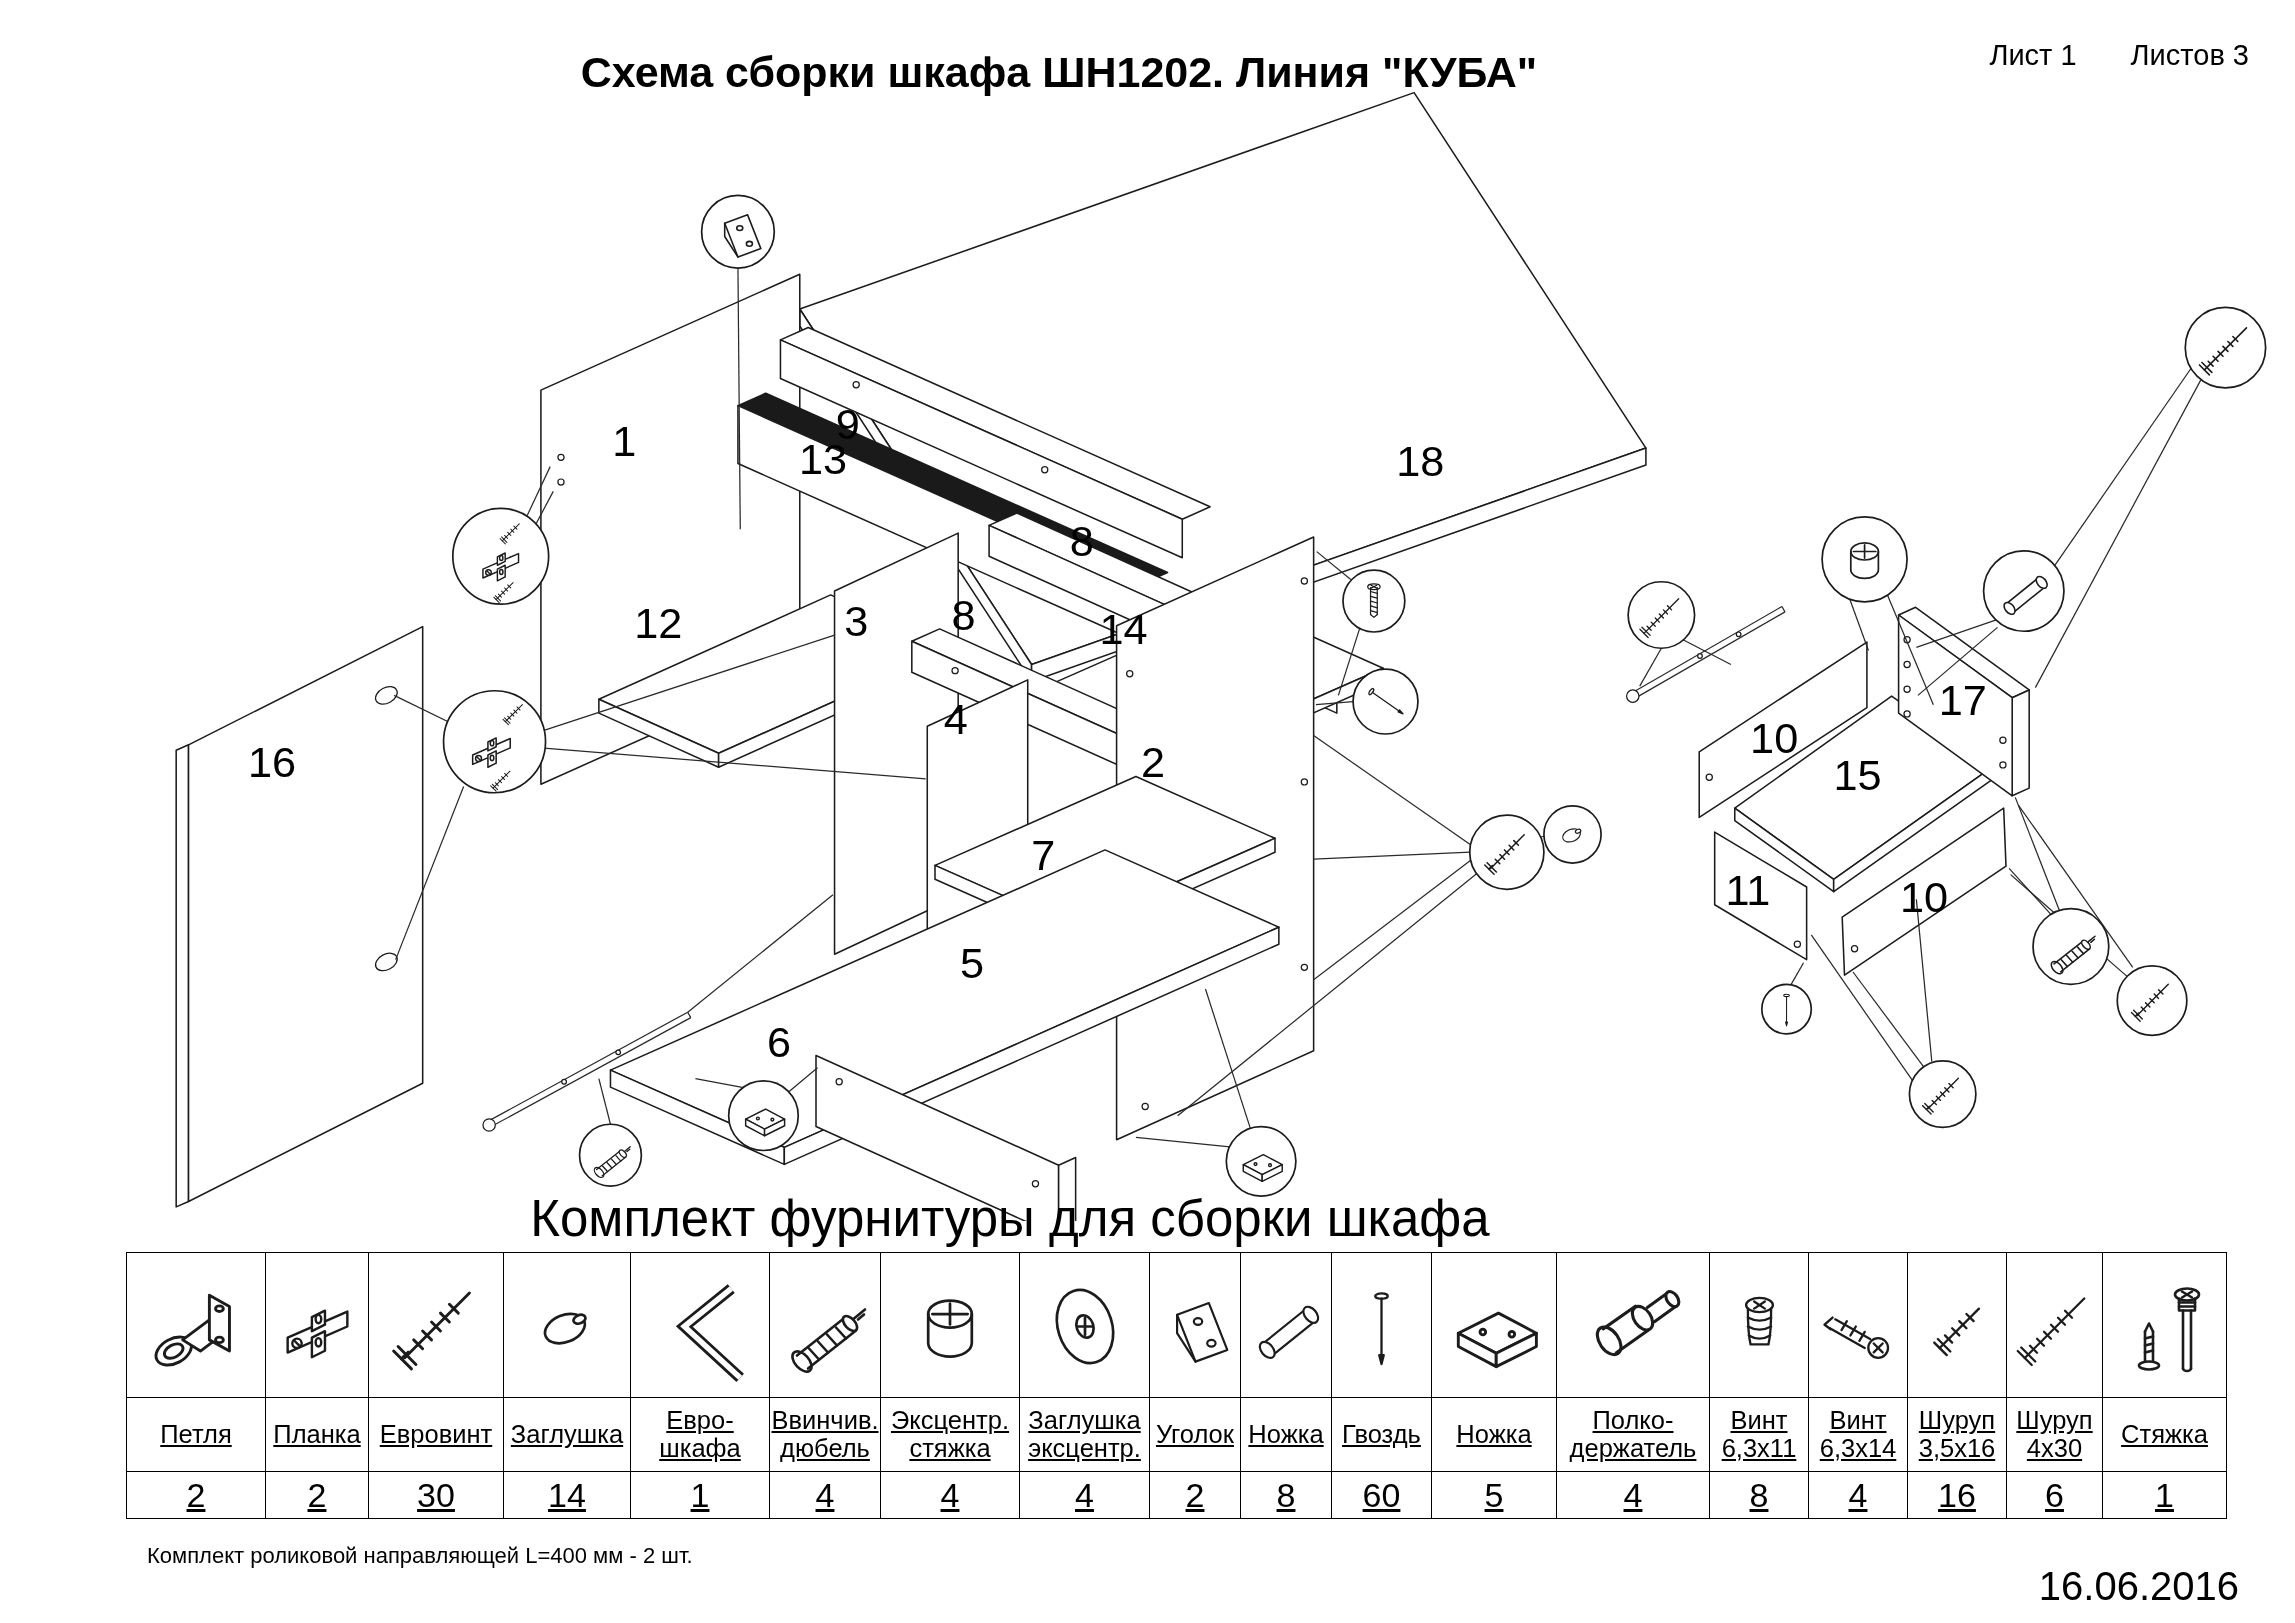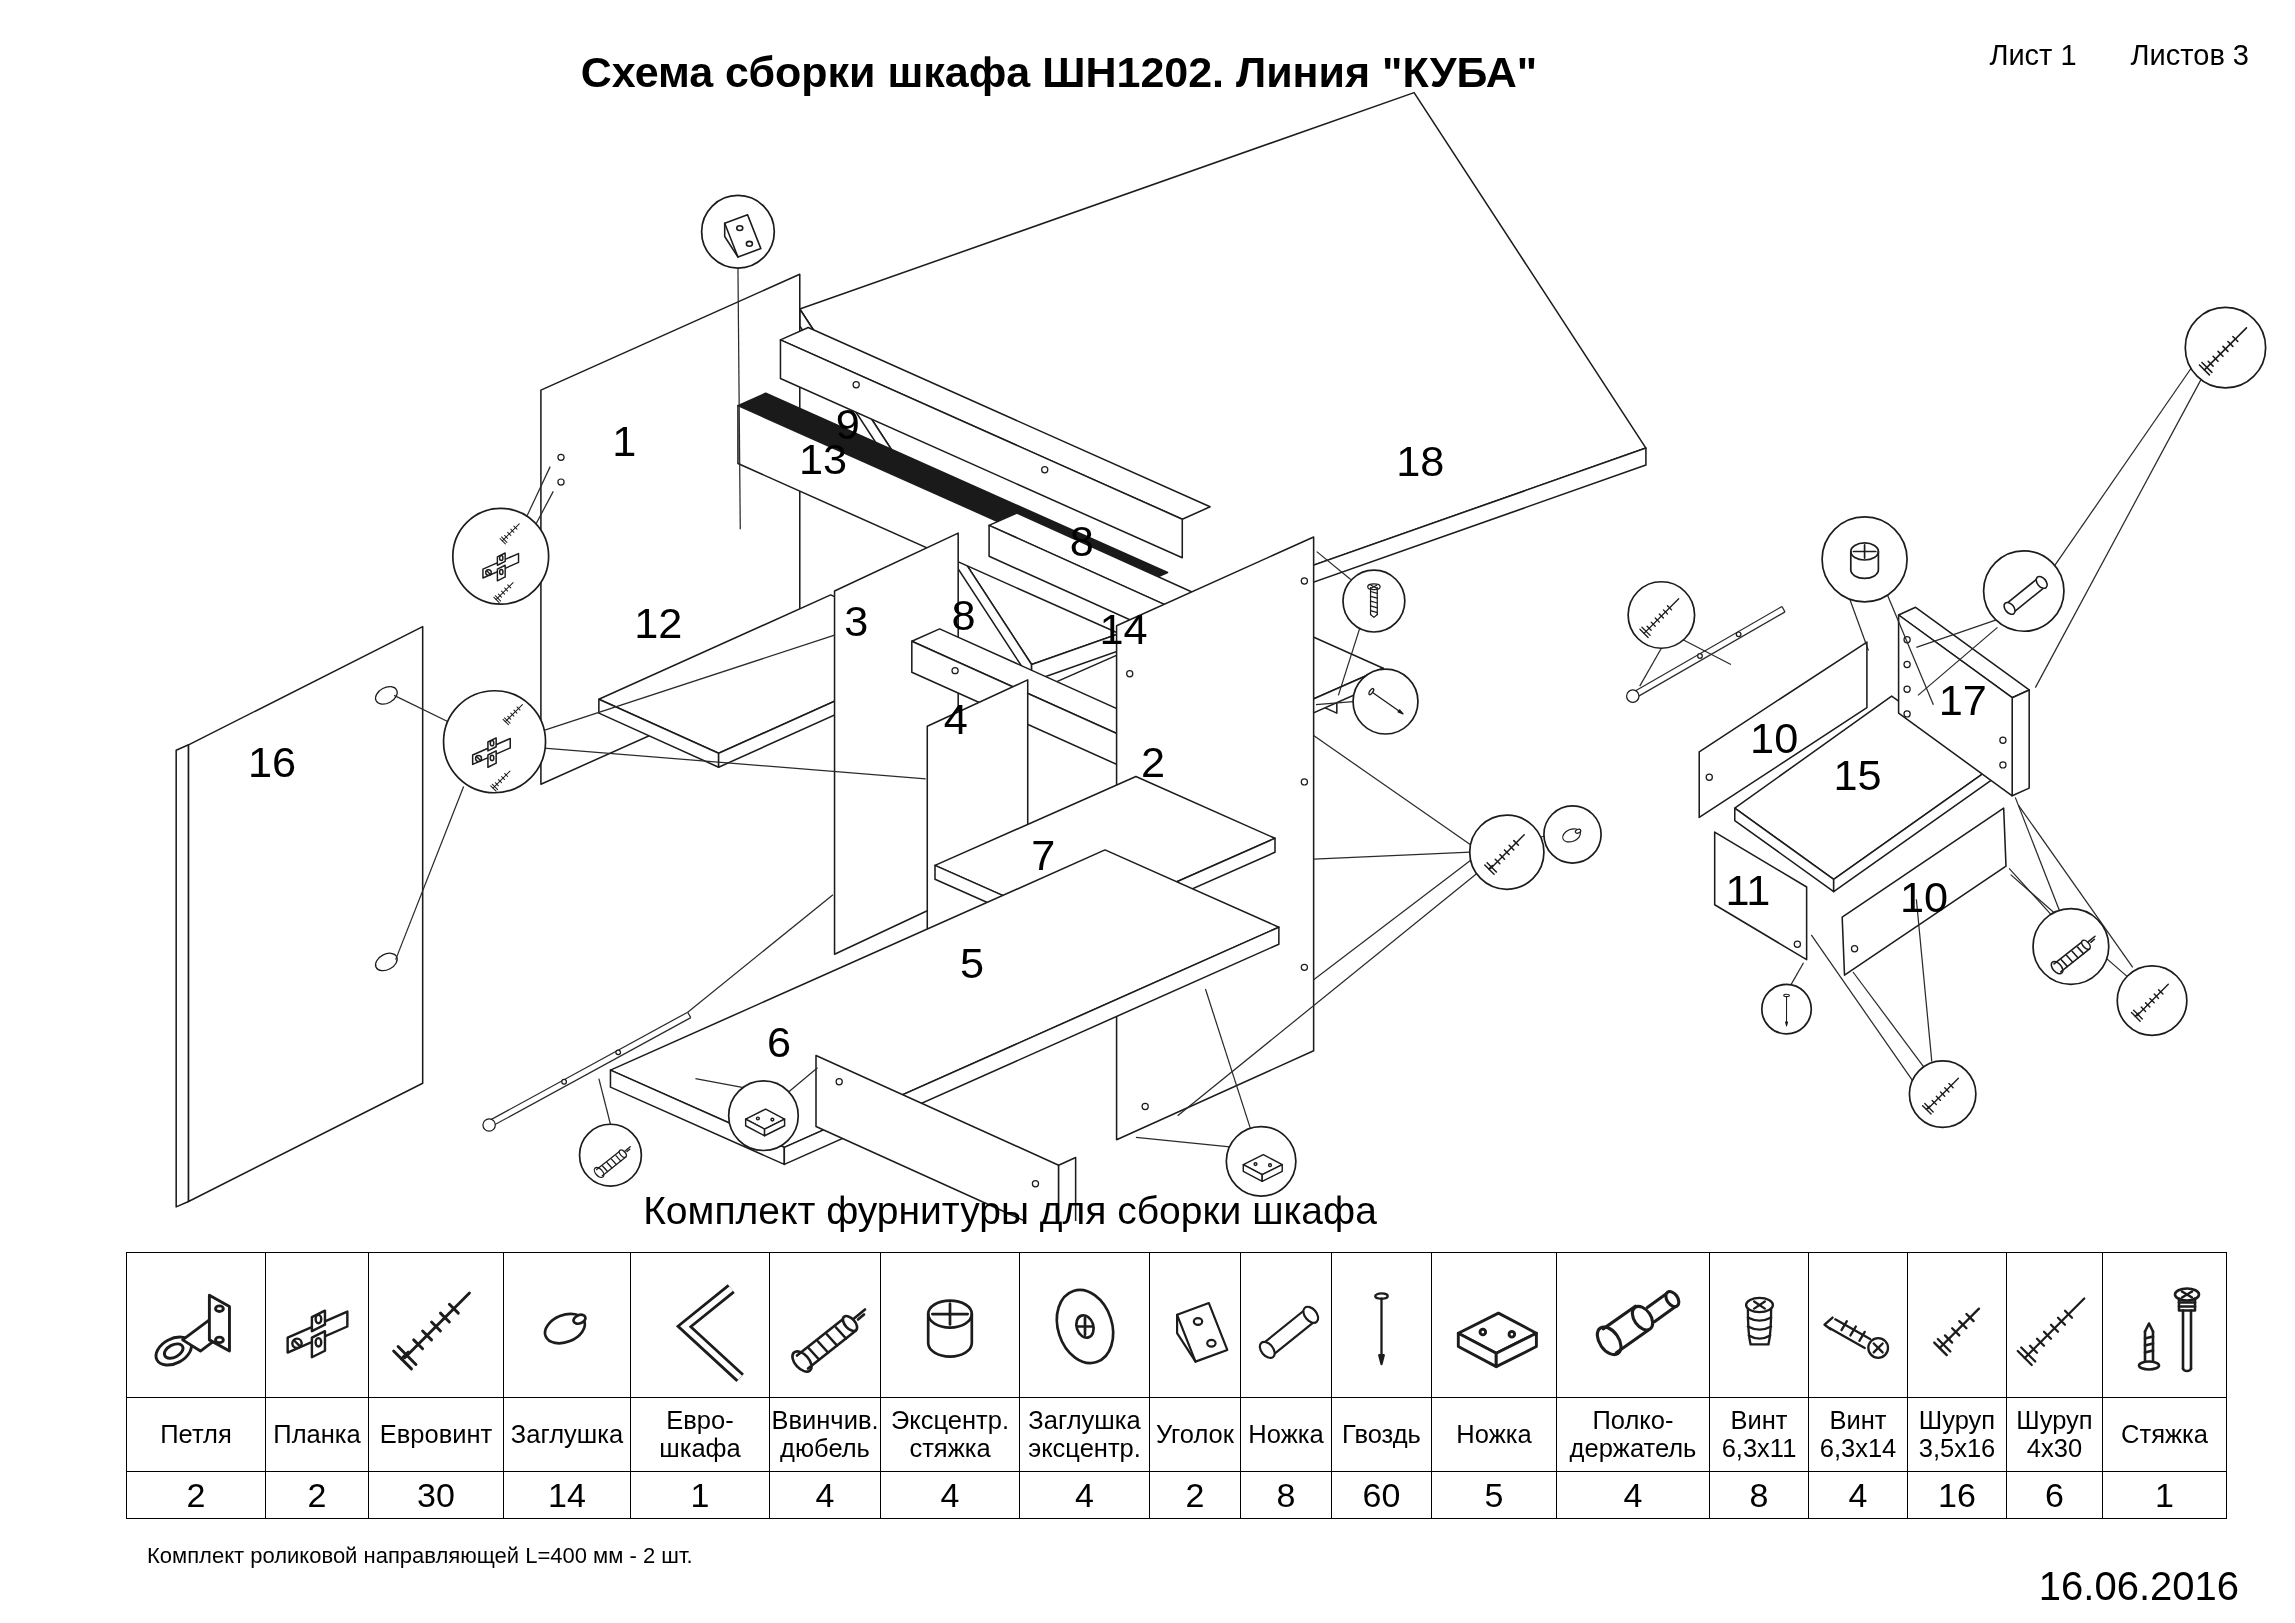--- a/index.html
+++ b/index.html
@@ -1,23 +1,23 @@
 <!DOCTYPE html>
 <html style="font-size:12.4px"><head>
 <meta charset="utf-8">
 <style>
   html,body{margin:0;padding:0;background:#fff;}
   body{width:2295px;height:1623px;position:relative;font-family:"Liberation Sans",sans-serif;color:#000;overflow:hidden;}
   .abs{position:absolute;}
   #title{left:286px;top:48px;width:1546px;text-align:center;font-size:43px;font-weight:700;}
   #sheetinfo{top:39px;right:46px;font-size:29px;display:flex;gap:54px;align-items:center;}
-  #tbl-heading{top:1189px;left:0;width:2020px;text-align:center;font-size:39px;font-weight:400;}
+  #tbl-heading{top:1189px;left:0;width:2020px;text-align:center;font-size:51px;font-weight:400;}
   #diag{position:absolute;left:0;top:77px;}
   #hw-table{position:absolute;left:126px;top:1252px;border-collapse:collapse;table-layout:fixed;}
-  #hw-table td{border:1.9px solid #000;text-align:center;vertical-align:middle;padding:0;overflow:hidden;}
+  #hw-table td{border:1.9px solid #000;text-align:center;vertical-align:middle;padding:0;overflow:hidden;text-decoration:underline;}
   tr.icons td{height:144px;}
   tr.names td{height:73px;font-size:25.5px;line-height:1.07;white-space:pre-line;}
   tr.qty td{height:46px;font-size:34px;}
   #footnote{left:147px;top:1543px;font-size:22px;}
   #date{right:56px;top:1564px;font-size:40px;}
   .pnl{fill:#fff;stroke:#1c1c1c;stroke-width:2;stroke-linejoin:round;}
   .dark{fill:#1a1a1a;stroke:#1a1a1a;}
   .ln{stroke:#2a2a2a;stroke-width:1.6;fill:none;}
   .hole{fill:#fff;stroke:#1c1c1c;stroke-width:1.6;}
   .co{fill:#fff;stroke:#1c1c1c;stroke-width:2.2;}

